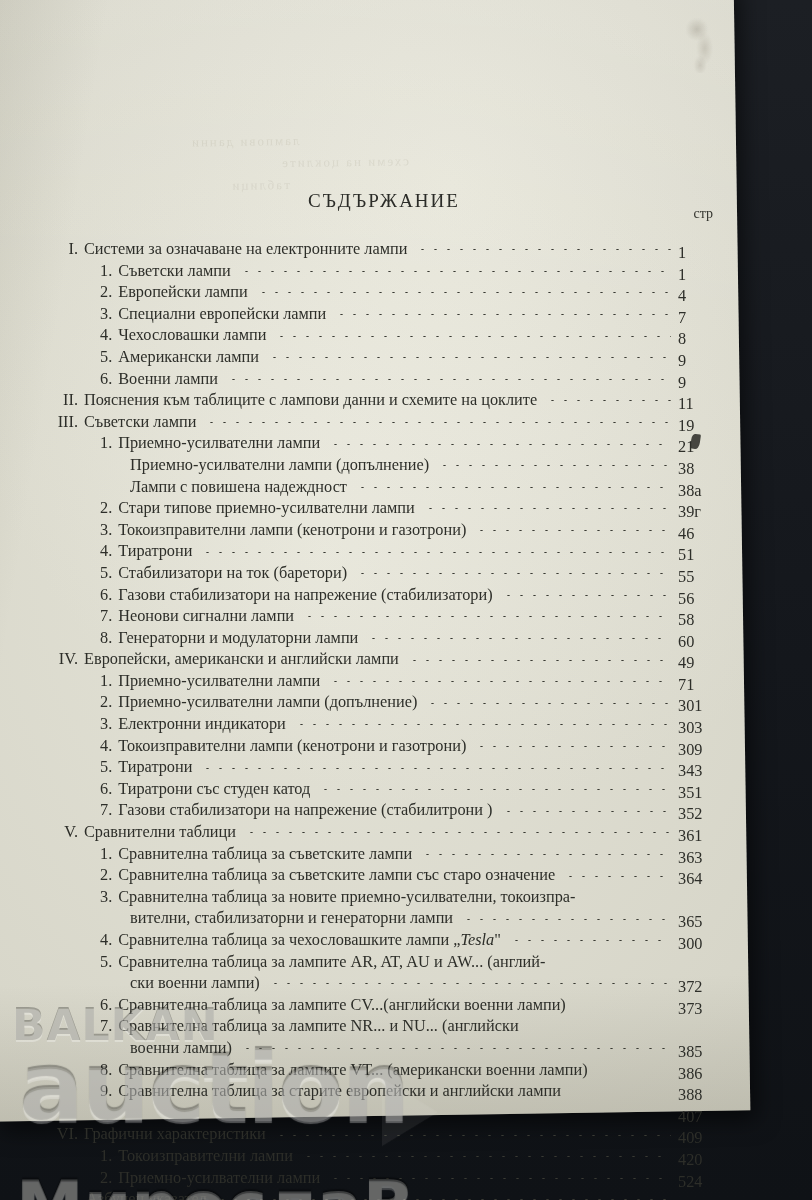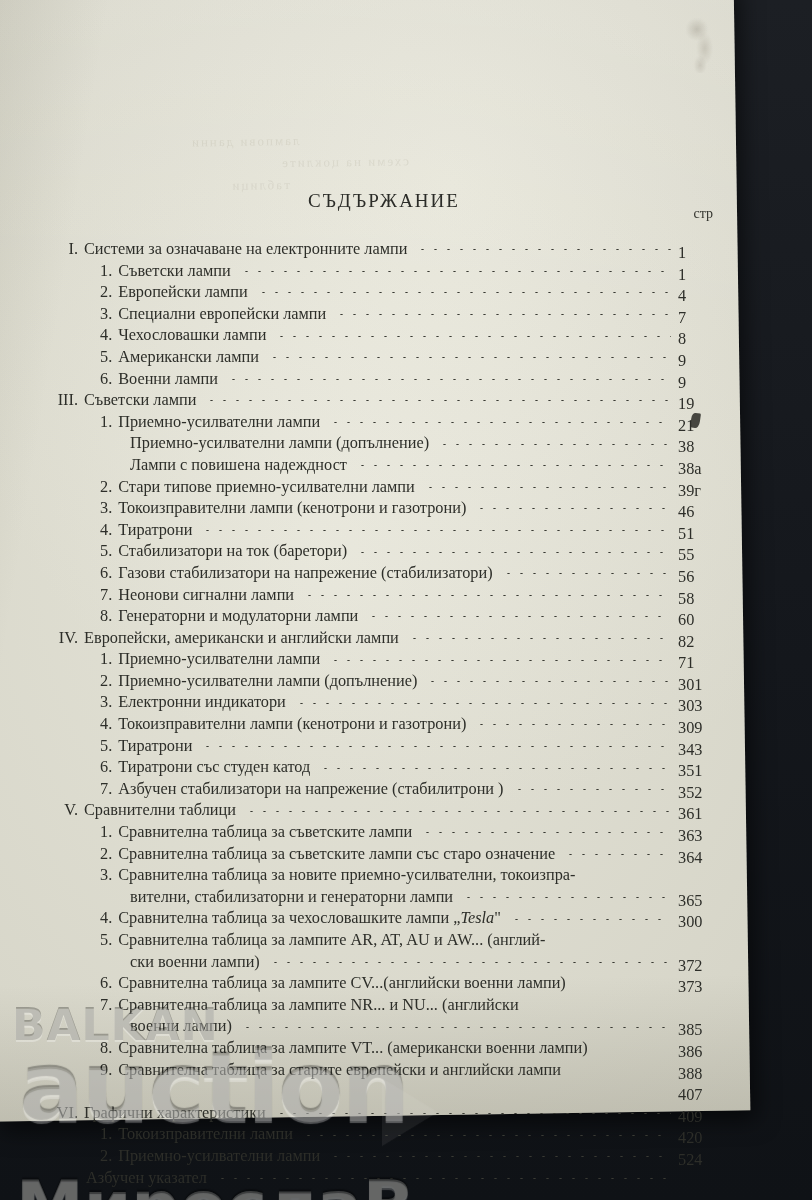--- a/index.html
+++ b/index.html
@@ -300,20 +300,26 @@
           <span class="leader"></span>
           <span class="pg">9</span>
         </div>
         <div class="row lvl1">
           <span class="num">6.</span>
           <span class="label">Военни лампи</span>
           <span class="leader"></span>
           <span class="pg">9</span>
         </div>
         <div class="row lvl0">
+          <span class="num roman">II.</span>
+          <span class="label">Пояснения към таблиците с лампови данни и схемите на цоклите</span>
+          <span class="leader"></span>
+          <span class="pg">11</span>
+        </div>
+        <div class="row lvl0">
           <span class="num roman">III.</span>
           <span class="label">Съветски лампи</span>
           <span class="leader"></span>
           <span class="pg">19</span>
         </div>
         <div class="row lvl1">
           <span class="num">1.</span>
           <span class="label">Приемно-усилвателни лампи</span>
           <span class="leader"></span>
           <span class="pg smudge">21</span>
@@ -369,21 +375,21 @@
         <div class="row lvl1">
           <span class="num">8.</span>
           <span class="label">Генераторни и модулаторни лампи</span>
           <span class="leader"></span>
           <span class="pg">60</span>
         </div>
         <div class="row lvl0">
           <span class="num roman">IV.</span>
           <span class="label">Европейски, американски и английски лампи</span>
           <span class="leader"></span>
-          <span class="pg">82</span>
+          <span class="pg">49</span>
         </div>
         <div class="row lvl1">
           <span class="num">1.</span>
           <span class="label">Приемно-усилвателни лампи</span>
           <span class="leader"></span>
           <span class="pg">71</span>
         </div>
         <div class="row lvl1">
           <span class="num">2.</span>
           <span class="label">Приемно-усилвателни лампи (допълнение)</span>
@@ -409,21 +415,21 @@
           <span class="pg">343</span>
         </div>
         <div class="row lvl1">
           <span class="num">6.</span>
           <span class="label">Тиратрони със студен катод</span>
           <span class="leader"></span>
           <span class="pg">351</span>
         </div>
         <div class="row lvl1">
           <span class="num">7.</span>
-          <span class="label">Азбучен стабилизатори на напрежение  (стабилитрони )</span>
+          <span class="label">Газови стабилизатори на напрежение  (стабилитрони )</span>
           <span class="leader"></span>
           <span class="pg">352</span>
         </div>
         <div class="row lvl0">
           <span class="num roman">V.</span>
           <span class="label">Сравнителни таблици</span>
           <span class="leader"></span>
           <span class="pg">361</span>
         </div>
         <div class="row lvl1">

